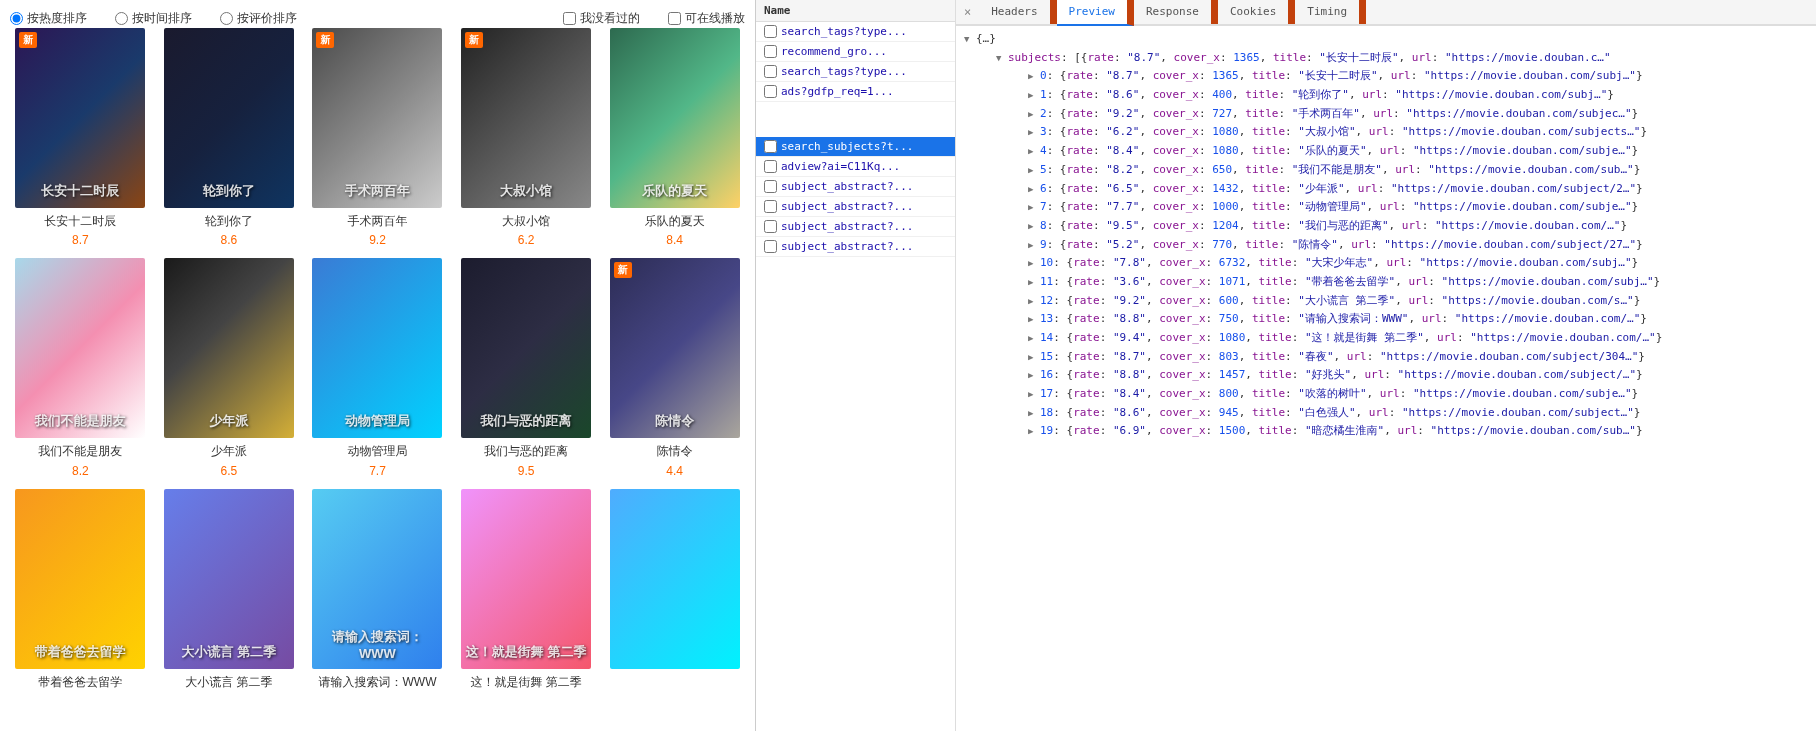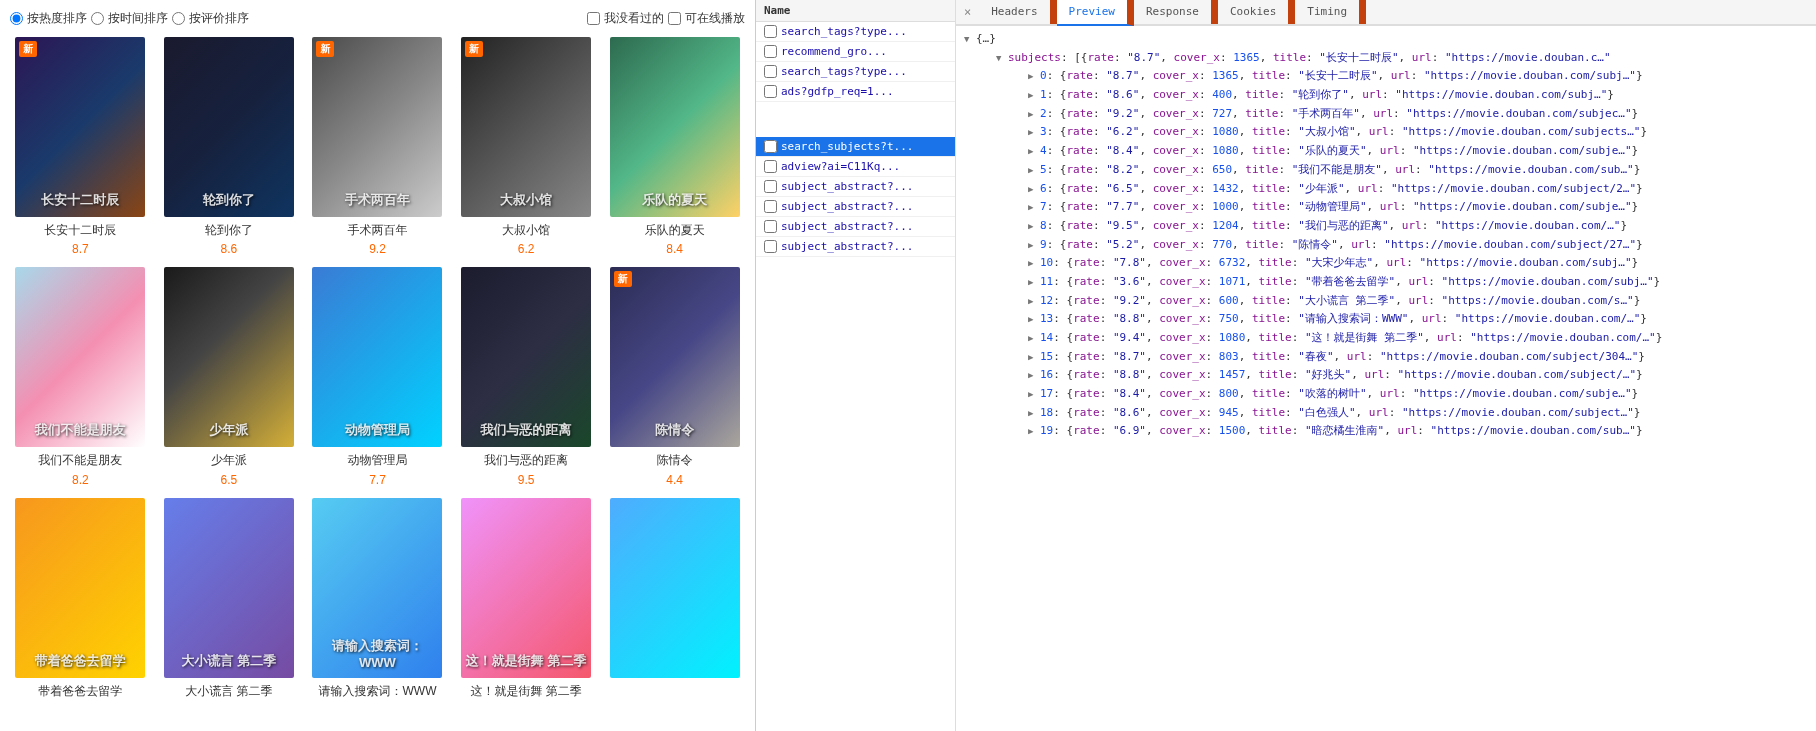--- a/index.html
+++ b/index.html
@@ -9,22 +9,22 @@
     .left-panel {
       width: 755px;
       background: #fff;
       overflow-y: auto;
       padding: 10px;
       flex-shrink: 0;
     }
     .sort-bar {
       display: flex;
       align-items: center;
-      gap: 4px;
-      margin-bottom: 10px;
+      gap: 28px;
+      margin-bottom: 1px;
       flex-wrap: wrap;
     }
     .radio-group {
       display: flex;
       align-items: center;
       gap: 4px;
       font-size: 12px;
       color: #333;
       cursor: pointer;
     }

